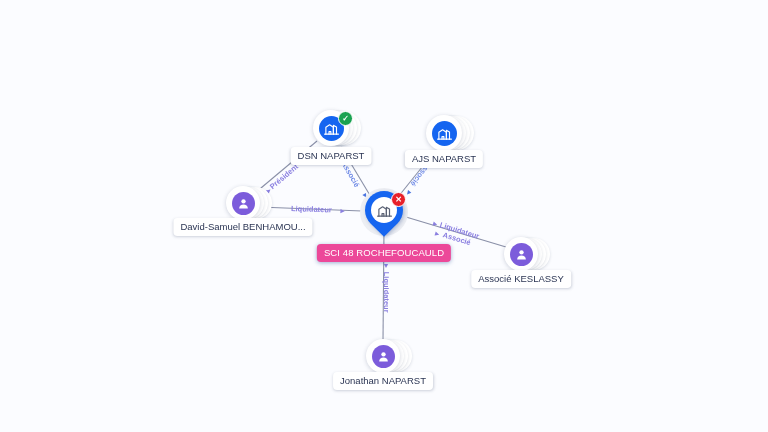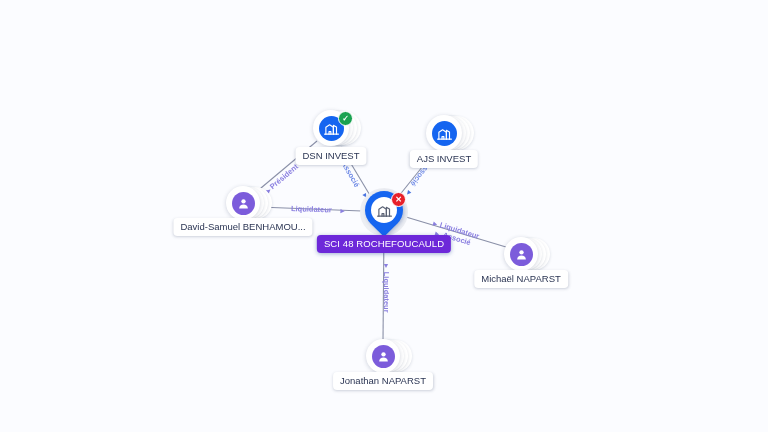--- a/index.html
+++ b/index.html
@@ -129,25 +129,26 @@
     white-space: nowrap;
     background: #ffffff;
     color: #2b3553;
     font-size: 9.5px;
     line-height: 1;
     padding: 4px 7px;
     border-radius: 4px;
     box-shadow: 0 1px 3px rgba(40,55,90,0.22);
   }
   .node-label.selected {
-    background: #6d28d9;
+    background: #ec4899;
     color: #ffffff;
     box-shadow: 0 1px 4px rgba(20,60,140,0.4);
     font-size: 9.5px;
     letter-spacing: 0.1px;
+    margin-top: 9px;
   }
 
   
   .edge-label {
     position: absolute;
     white-space: nowrap;
     font-size: 7.5px;
     line-height: 1;
     font-weight: bold;
     transform-origin: 0 50%;
@@ -210,38 +211,38 @@
         <svg width="15" height="15" viewBox="0 0 24 24" fill="none" stroke="#ffffff" stroke-width="1.8" stroke-linecap="round" stroke-linejoin="round">
           <path d="M3 21V10l6-4 6 4v11"></path>
           <path d="M15 21V7l5 2.5V21"></path>
           <path d="M1 21h22"></path>
           <path d="M8 21v-4h3v4"></path>
         </svg>
       </div>
     </div>
     <div class="badge ok" style="left:7px; top:-17px;">✓</div>
   </div>
-  <div class="node-label" style="left:331px; top:147px;">DSN INVEST</div>
+  <div class="node-label" style="left:331px; top:147px;">DSN NAPARST</div>
 
   <div class="node company-node" style="left:444px; top:133px;">
     <div class="node-stack s3"></div>
     <div class="node-stack s2"></div>
     <div class="node-stack s1"></div>
     <div class="node-disc">
       <div class="avatar company">
         <svg width="15" height="15" viewBox="0 0 24 24" fill="none" stroke="#ffffff" stroke-width="1.8" stroke-linecap="round" stroke-linejoin="round">
           <path d="M3 21V10l6-4 6 4v11"></path>
           <path d="M15 21V7l5 2.5V21"></path>
           <path d="M1 21h22"></path>
           <path d="M8 21v-4h3v4"></path>
         </svg>
       </div>
     </div>
   </div>
-  <div class="node-label" style="left:444px; top:150px;">AJS INVEST</div>
+  <div class="node-label" style="left:444px; top:150px;">AJS NAPARST</div>
 
   <div class="node person-node" style="left:243px; top:203px;">
     <div class="node-stack s3"></div>
     <div class="node-stack s2"></div>
     <div class="node-stack s1"></div>
     <div class="node-disc">
       <div class="avatar person">
         <svg width="13" height="13" viewBox="0 0 24 24" fill="#ffffff">
           <circle cx="12" cy="8" r="4"></circle>
           <path d="M4 21c0-4.4 3.6-7 8-7s8 2.6 8 7z"></path>
@@ -272,21 +273,21 @@
     <div class="node-stack s1"></div>
     <div class="node-disc">
       <div class="avatar person">
         <svg width="13" height="13" viewBox="0 0 24 24" fill="#ffffff">
           <circle cx="12" cy="8" r="4"></circle>
           <path d="M4 21c0-4.4 3.6-7 8-7s8 2.6 8 7z"></path>
         </svg>
       </div>
     </div>
   </div>
-  <div class="node-label" style="left:521px; top:270px;">Michaël NAPARST</div>
+  <div class="node-label" style="left:521px; top:270px;">Associé KESLASSY</div>
 
   <div class="node person-node" style="left:383px; top:356px;">
     <div class="node-stack s3"></div>
     <div class="node-stack s2"></div>
     <div class="node-stack s1"></div>
     <div class="node-disc">
       <div class="avatar person">
         <svg width="13" height="13" viewBox="0 0 24 24" fill="#ffffff">
           <circle cx="12" cy="8" r="4"></circle>
           <path d="M4 21c0-4.4 3.6-7 8-7s8 2.6 8 7z"></path>

